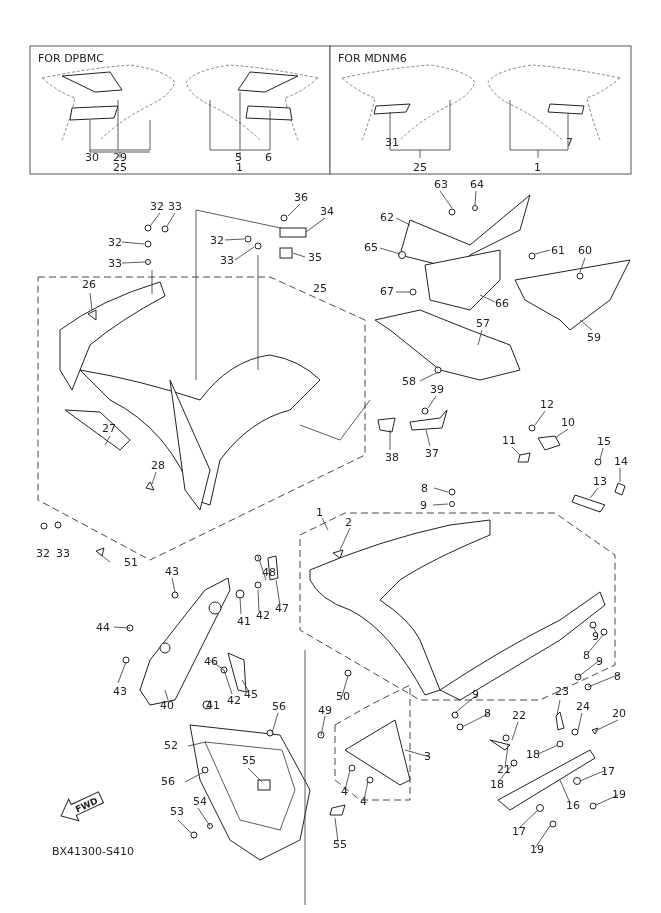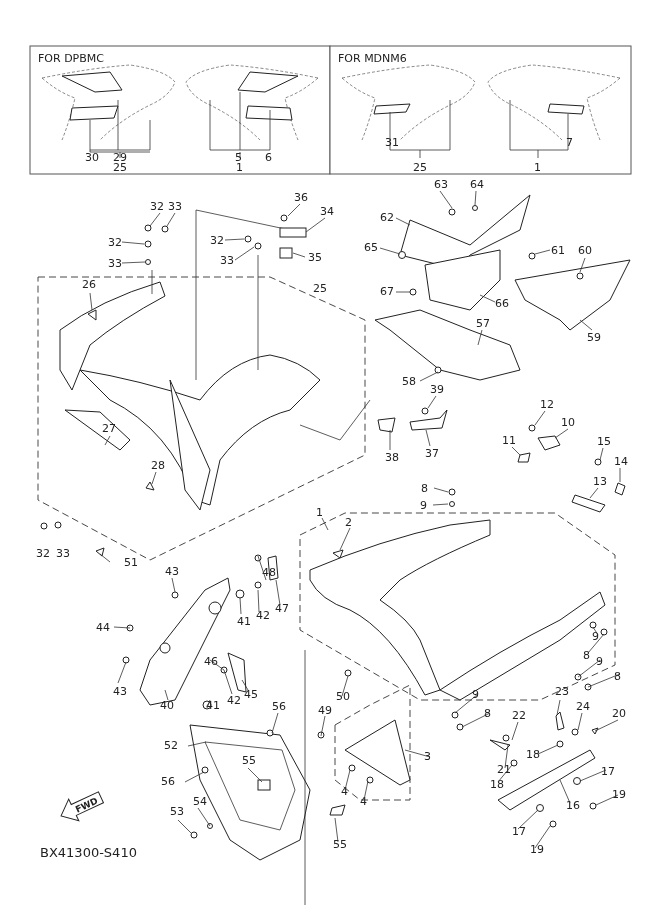--- a/index.html
+++ b/index.html
@@ -4,21 +4,21 @@
 <style>
   html, body { margin:0; padding:0; background:#ffffff; }
   body { width:661px; height:913px; position:relative; overflow:hidden; font-family:"DejaVu Sans", sans-serif; }
   #diagram { position:absolute; left:0; top:0; width:661px; height:913px; }
   .lbl { font-family:"DejaVu Sans", sans-serif; font-size:11px; fill:#222; }
   .hdr { font-family:"DejaVu Sans", sans-serif; font-size:11px; fill:#222; }
   .ln { stroke:#333; stroke-width:0.8; fill:none; }
   .dash { stroke:#333; stroke-width:0.9; fill:none; stroke-dasharray:7 4; }
   .part { stroke:#222; stroke-width:1; fill:#fff; }
   .thin { stroke:#555; stroke-width:0.7; fill:none; stroke-dasharray:3 2; }
-  .code { position:absolute; left:40px; top:845px; font-size:13px; color:#222; font-family:"DejaVu Sans", sans-serif; }
+  .code { position:absolute; left:52px; top:845px; font-size:11px; color:#222; font-family:"DejaVu Sans", sans-serif; }
 </style>
 </head>
 <body>
 
 <svg id="diagram" viewBox="0 0 661 913" xmlns="http://www.w3.org/2000/svg">
 
   <g>
     <rect x="30" y="46" width="300" height="128" fill="#fff" stroke="#555" stroke-width="1"></rect>
     <text class="hdr" x="38" y="62">FOR  DPBMC</text>
 

